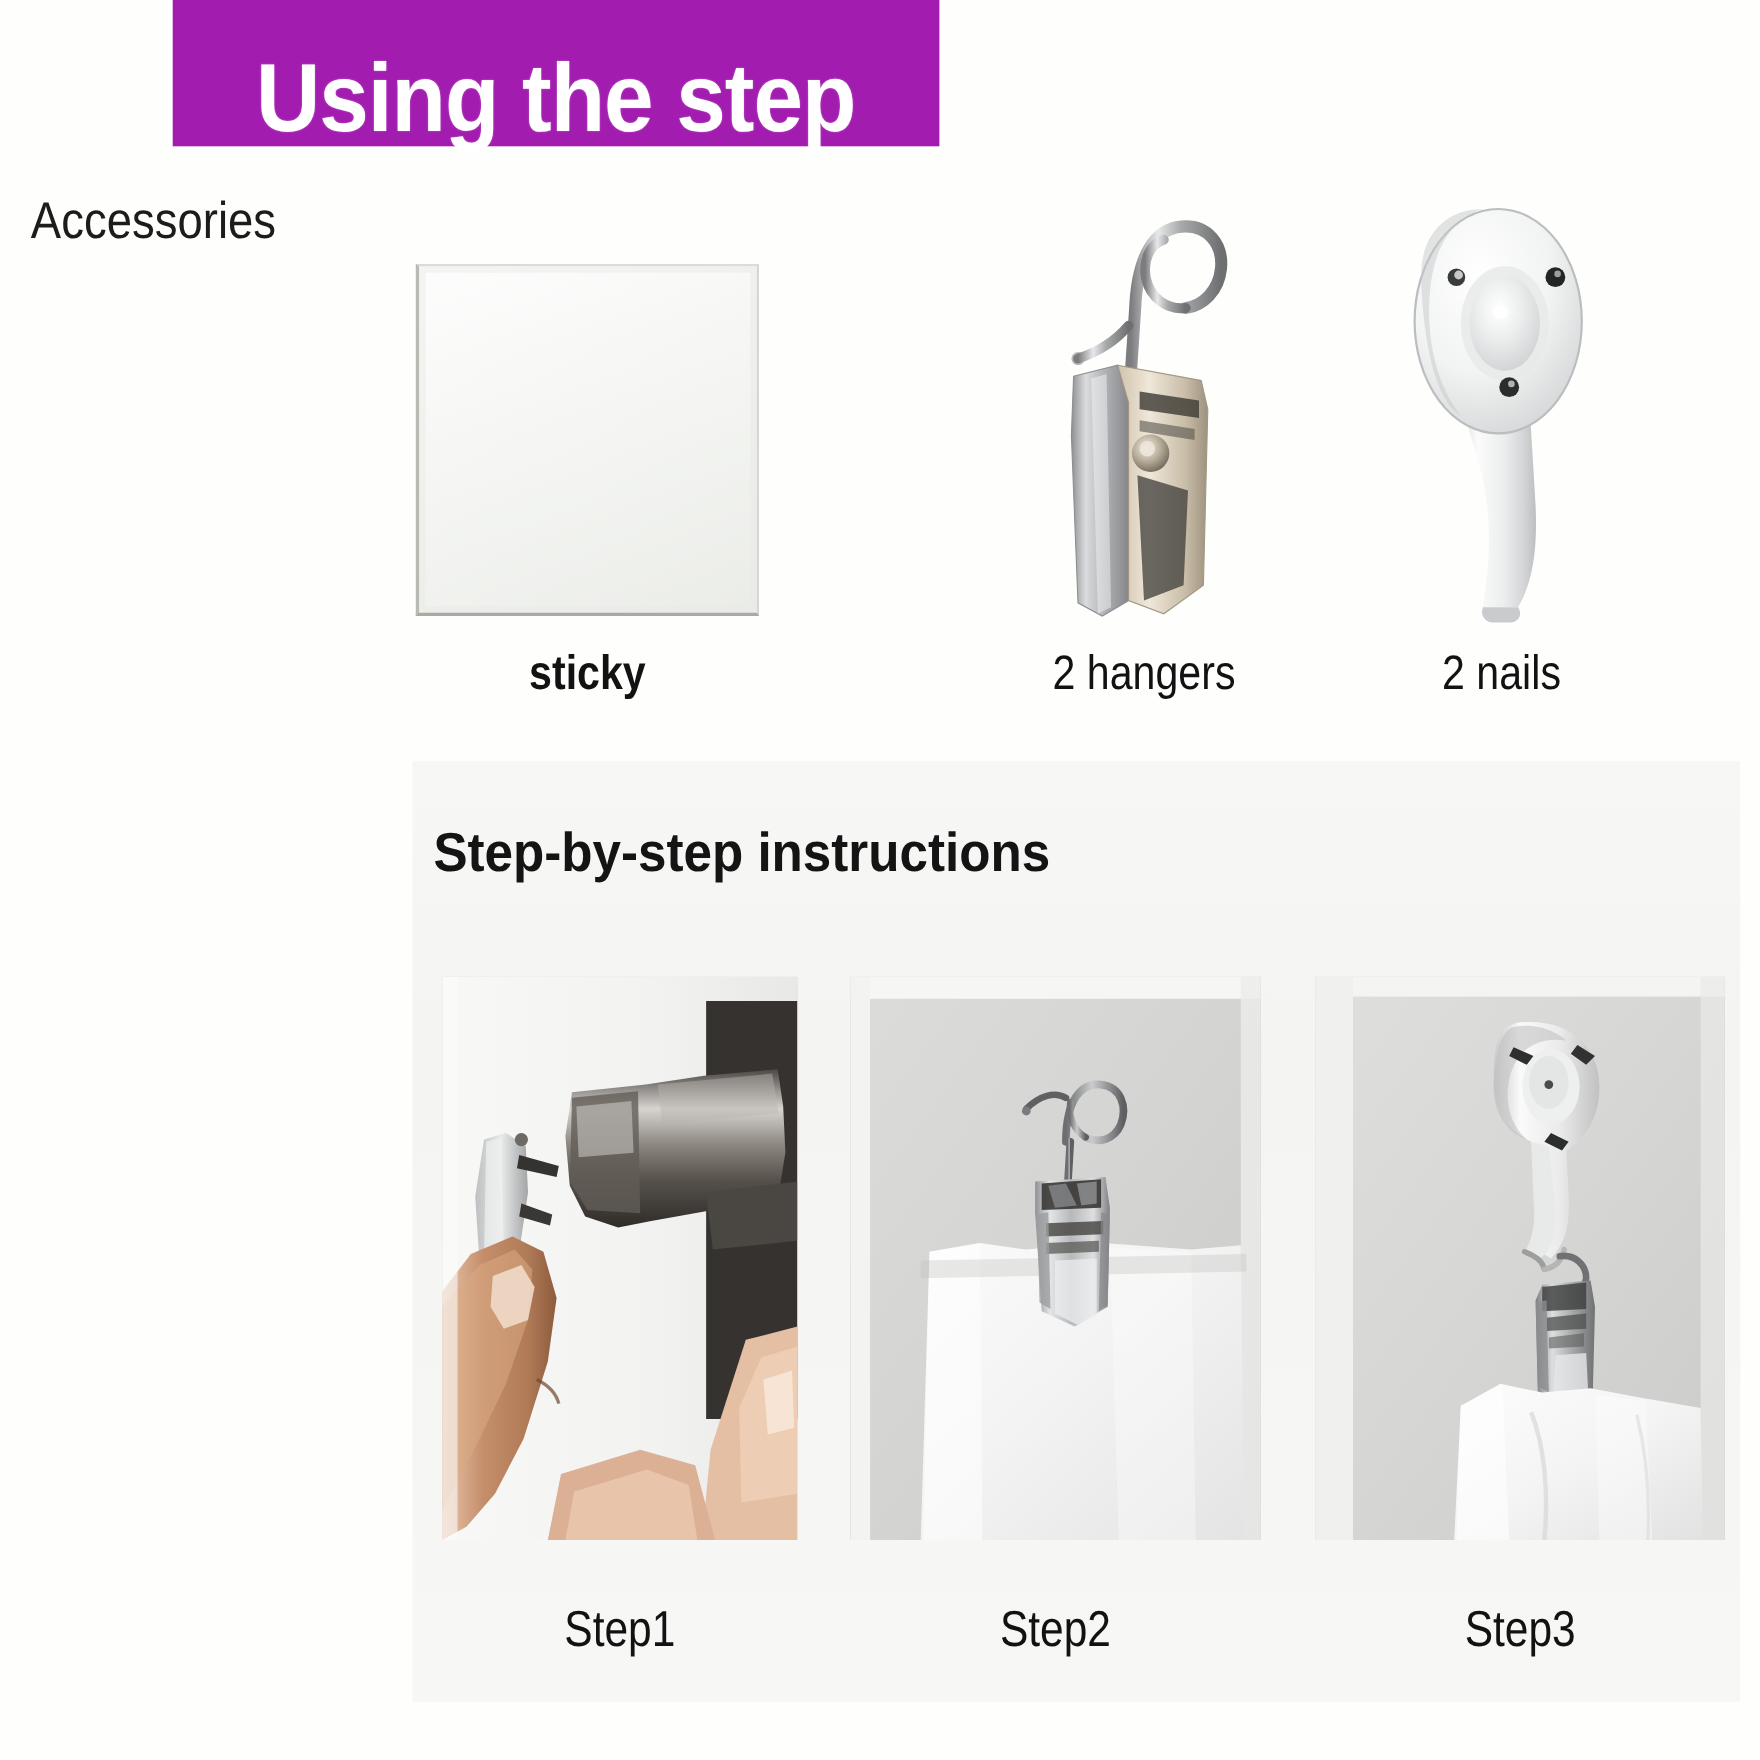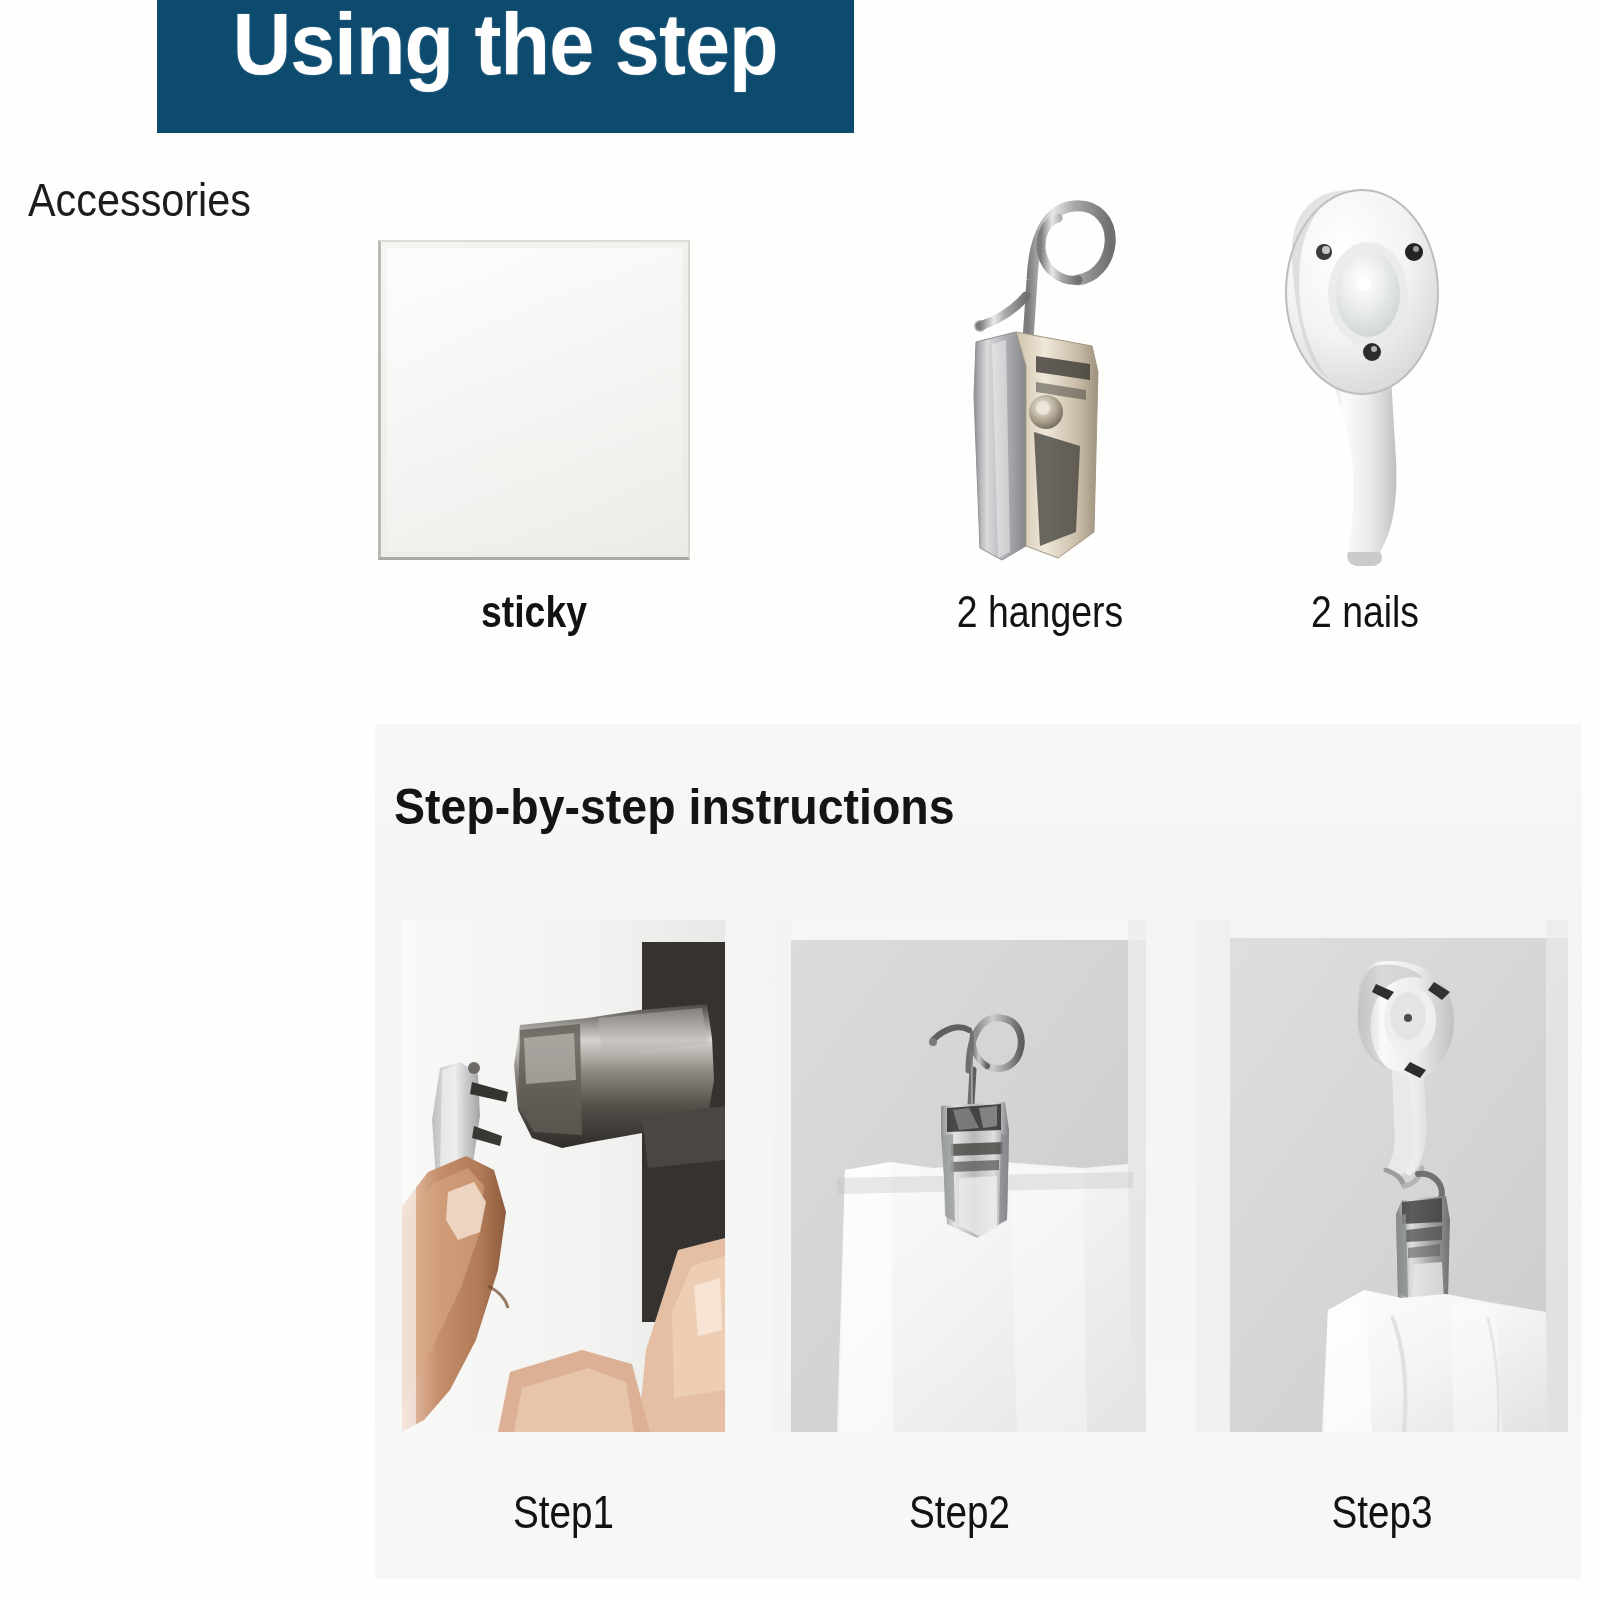--- a/index.html
+++ b/index.html
@@ -15,23 +15,23 @@
     position: relative;
   }
 
   
   .title-banner {
     position: absolute;
     left: 157px;
     top: 0px;
     width: 697px;
     height: 133px;
-    background: #0c4a6e;
+    background: #a21caf;
     display: flex;
-    align-items: flex-start;
+    align-items: flex-end;
     justify-content: center;
     box-sizing: border-box;
   }
   .title-text {
     color: #ffffff;
     font-size: 88px;
     font-weight: bold;
     font-family: "Liberation Sans Narrow", "Liberation Sans", sans-serif;
     letter-spacing: -1px;
     transform: scaleX(0.92);
@@ -99,21 +99,21 @@
   
   .hanger-wrap { position: absolute; left: 940px; top: 10px; width: 200px; height: 410px; }
 
   
   .nail-wrap { position: absolute; left: 1270px; top: 10px; width: 185px; height: 410px; }
 
   
   .step-panel {
     position: absolute;
     left: 375px;
-    top: 724px;
+    top: 692px;
     width: 1207px;
     height: 855px;
     background: linear-gradient(180deg, #f7f7f6 0%, #f4f4f3 30%, #f7f7f6 100%);
   }
   .step-heading {
     position: absolute;
     left: 19px;
     top: 54px;
     font-size: 50px;
     font-weight: bold;

